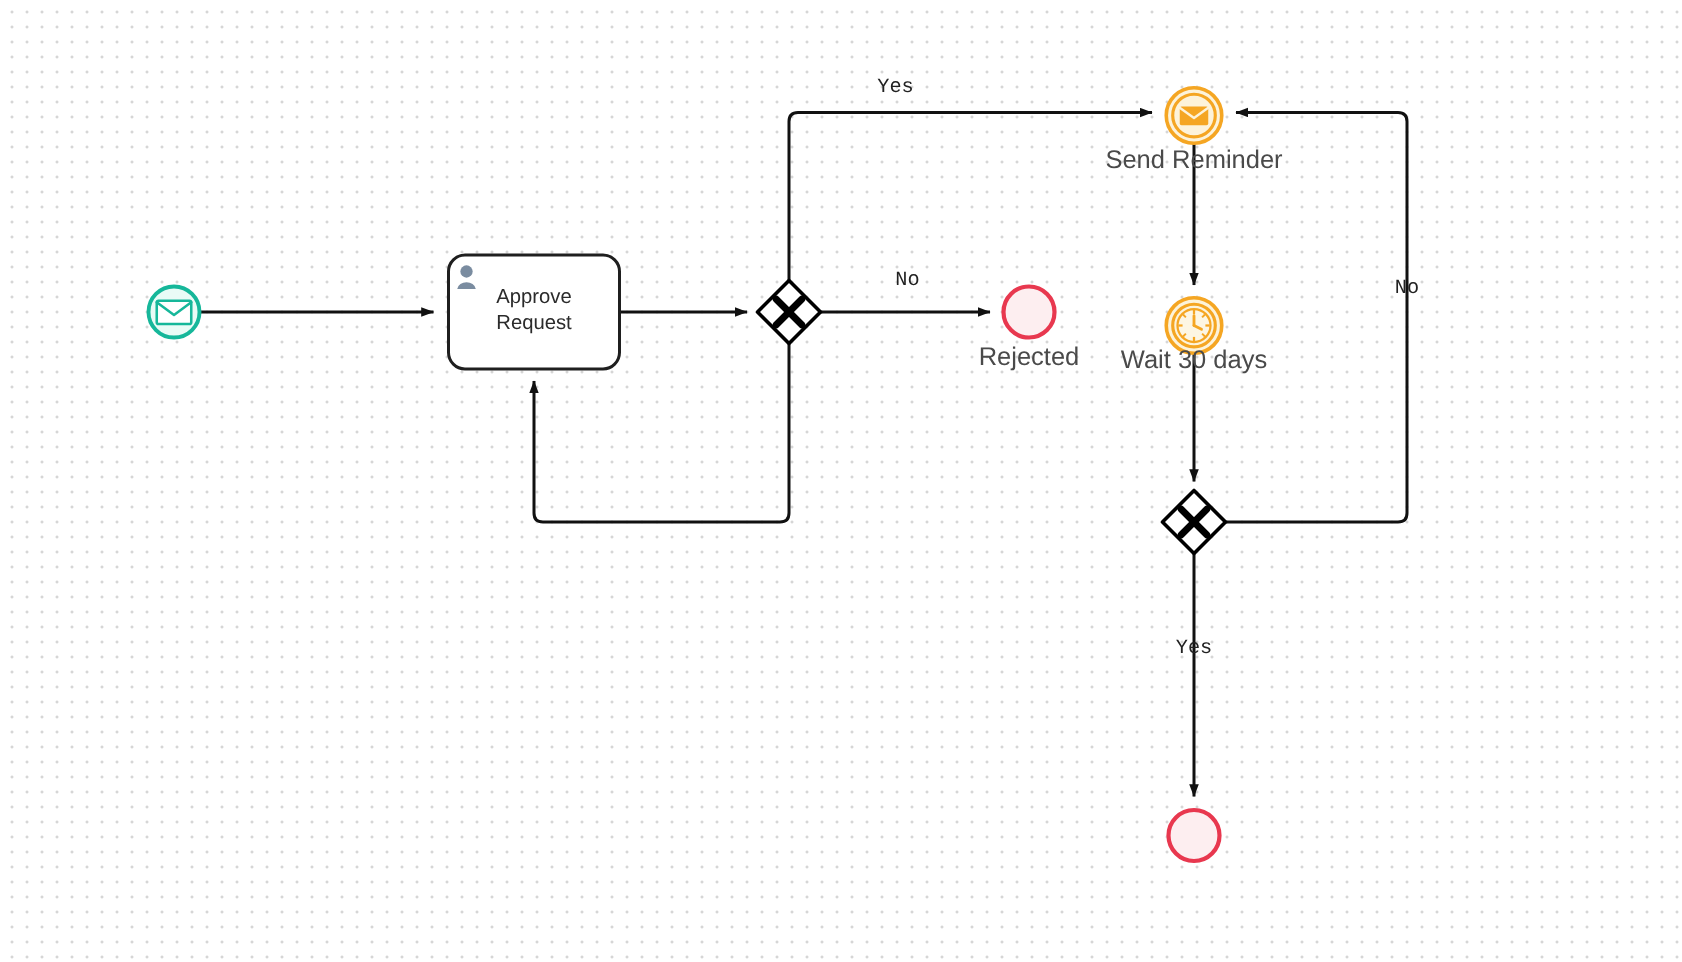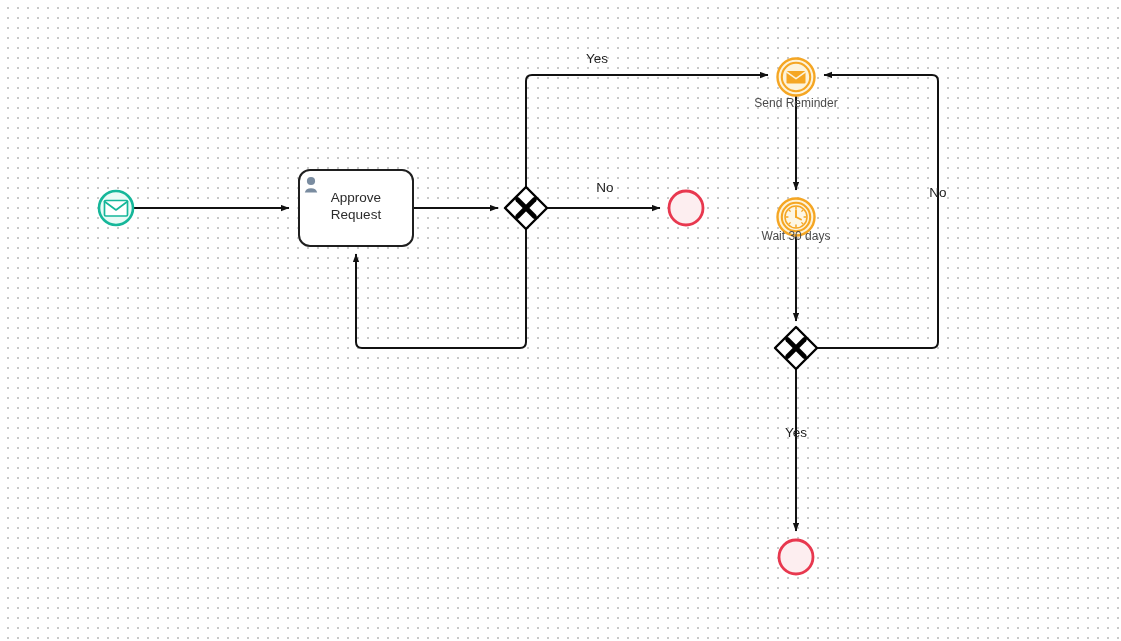--- a/index.html
+++ b/index.html
@@ -26,30 +26,30 @@
   #diagram-svg {
     position: absolute;
     left: 0;
     top: 0;
     width: 1121px;
     height: 641px;
   }
   .node-label {
     position: absolute;
     font-family: "Liberation Sans", sans-serif;
-    font-size: 12px;
+    font-size: 17px;
     color: #4a4a4a;
     white-space: nowrap;
     text-align: center;
     line-height: 1.15;
     pointer-events: none;
   }
   .edge-label {
     position: absolute;
-    font-family: Liberation Sans, sans-serif;
+    font-family: Liberation Mono, monospace;
     font-size: 13.5px;
     color: #222222;
     white-space: nowrap;
     text-align: center;
   }
   .task-label {
     position: absolute;
     font-family: Liberation Sans, sans-serif;
     font-size: 13.5px;
     color: #2b2b2b;
@@ -157,20 +157,21 @@
     <g>
       <circle cx="796" cy="557" r="17" fill="#fdeef0" stroke="#e8384f" stroke-width="2.8"></circle>
     </g>
   </svg>
 
 
   <div class="task-label" style="left:299px; top:190px; width:114px;">Approve
 Request</div>
 
 
+  <div class="node-label" style="left:586px; top:228px; width:200px;">Rejected</div>
 
   <div class="node-label" style="left:696px; top:97px; width:200px;">Send Reminder</div>
 
   <div class="node-label" style="left:696px; top:230px; width:200px;">Wait 30 days</div>
 
 
 
   <div class="edge-label" style="left:547px; top:51px; width:100px;">Yes</div>
 
   <div class="edge-label" style="left:555px; top:180px; width:100px;">No</div>

